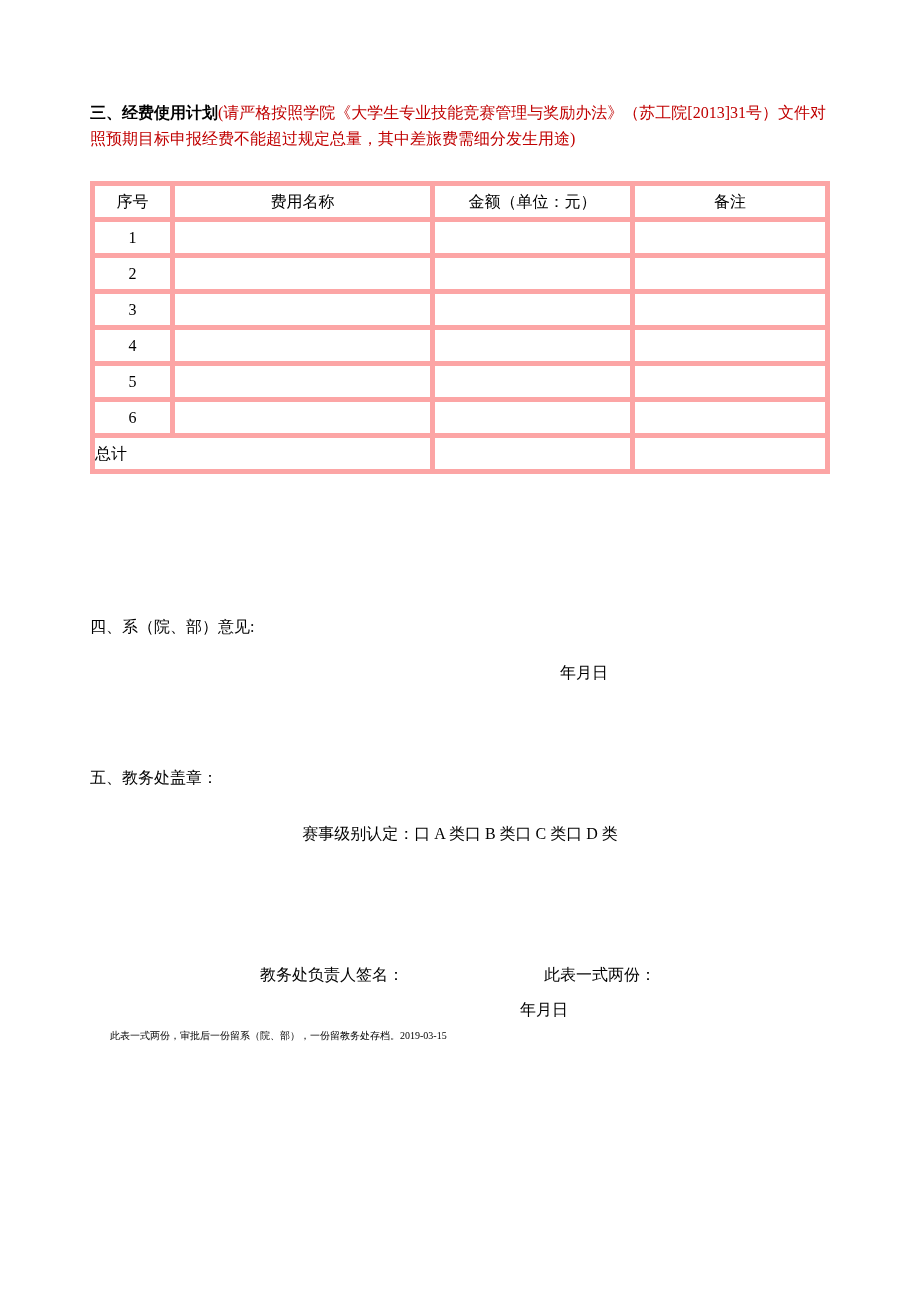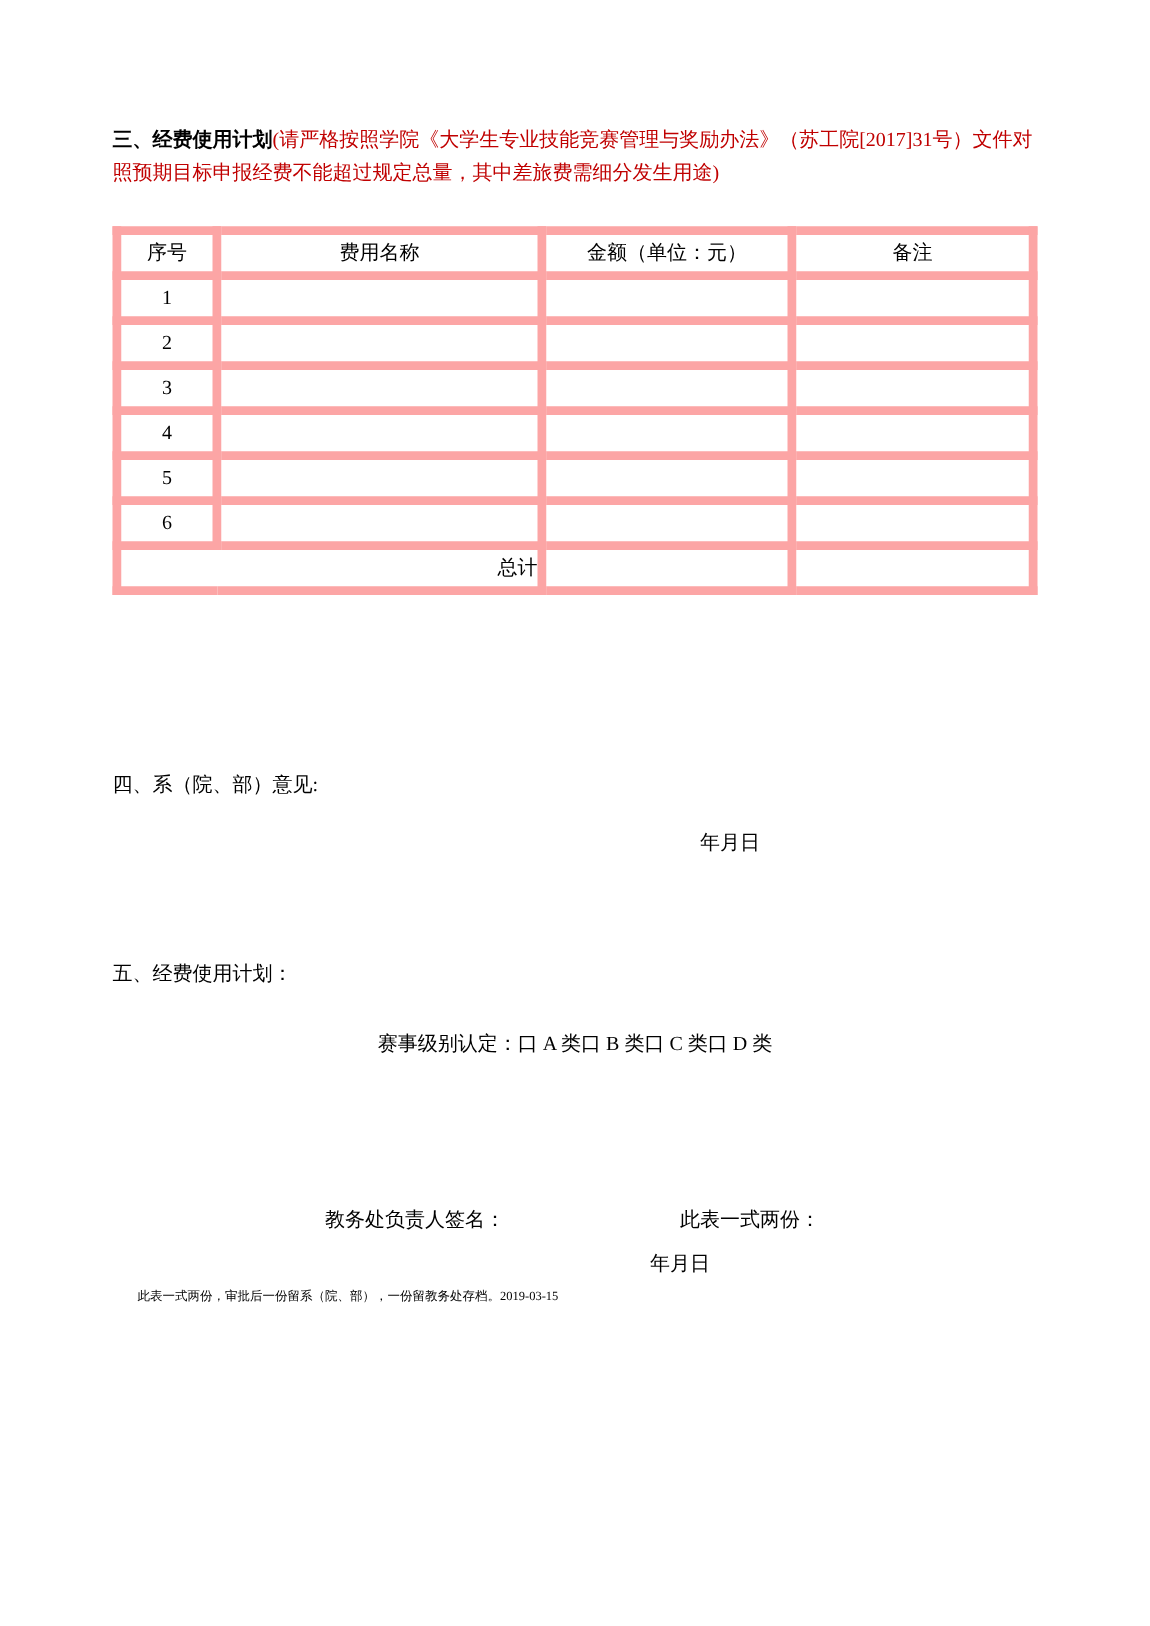--- a/index.html
+++ b/index.html
@@ -27,33 +27,33 @@
     .section-note {
       color: #c00000;
       display: inline;
     }
     table {
       border-collapse: collapse;
       width: 100%;
       margin-bottom: 10px;
     }
     th, td {
-      border: 7px solid #fca5a5;
+      border: 5px solid #fca5a5;
       height: 36px;
       text-align: center;
       vertical-align: middle;
       font-weight: normal;
       font-size: 16px;
     }
     .col-seq { width: 80px; }
     .col-name { width: 260px; }
     .col-amount { width: 200px; }
     .col-remark { width: auto; }
     .total-cell {
-      text-align: right;
+      text-align: left;
     }
     .section-four {
       margin-top: 140px;
     }
     .section-heading {
       font-weight: normal;
       margin-bottom: 20px;
     }
     .signature-row {
       margin-top: 100px;
@@ -92,21 +92,21 @@
     .footer-note {
       margin-top: 5px;
       padding-left: 20px;
       font-size: 10px;
     }
   </style>
 </head>
 <body>
 
 <div class="section-three-header">
-  <span class="section-title">三、经费使用计划</span><span class="section-note">(请严格按照学院《大学生专业技能竞赛管理与奖励办法》（苏工院[2017]31号）文件对照预期目标申报经费不能超过规定总量，其中差旅费需细分发生用途)</span>
+  <span class="section-title">三、经费使用计划</span><span class="section-note">(请严格按照学院《大学生专业技能竞赛管理与奖励办法》（苏工院[2013]31号）文件对照预期目标申报经费不能超过规定总量，其中差旅费需细分发生用途)</span>
 </div>
 
 <table>
   <thead>
     <tr>
       <th class="col-seq">序号</th>
       <th class="col-name">费用名称</th>
       <th class="col-amount">金额（单位：元）</th>
       <th class="col-remark">备注</th>
     </tr>
@@ -155,21 +155,21 @@
     </tr>
   </tbody>
 </table>
 
 <div class="section-four">
   <div class="section-heading">四、系（院、部）意见:</div>
   <div class="date-row">年月日</div>
 </div>
 
 <div class="section-five">
-  <div class="section-heading">五、经费使用计划：</div>
+  <div class="section-heading">五、教务处盖章：</div>
   <div class="event-level">赛事级别认定：口 A 类口 B 类口 C 类口 D 类</div>
   <div class="signature-row-five">
     <span class="sig-left-five">教务处负责人签名：</span>
     <span>此表一式两份：</span>
   </div>
   <div class="date-row-five">年月日</div>
 </div>
 
 <div class="footer-note">此表一式两份，审批后一份留系（院、部），一份留教务处存档。2019-03-15</div>
 

